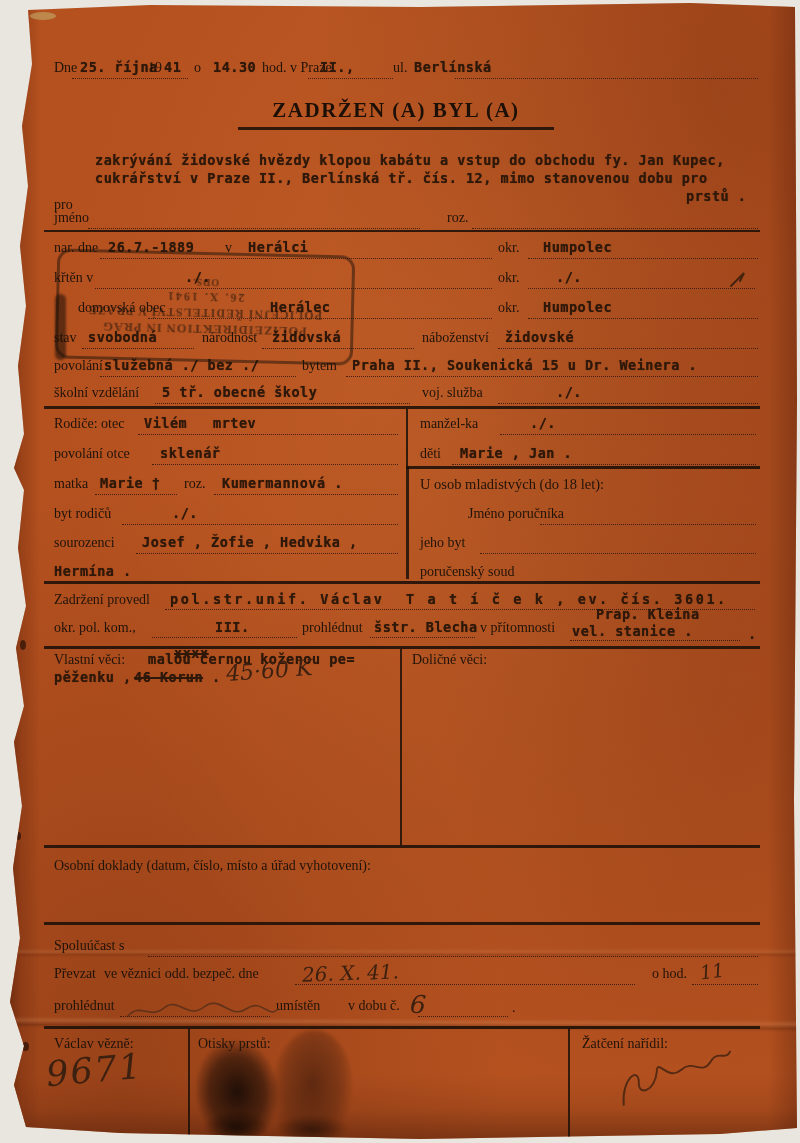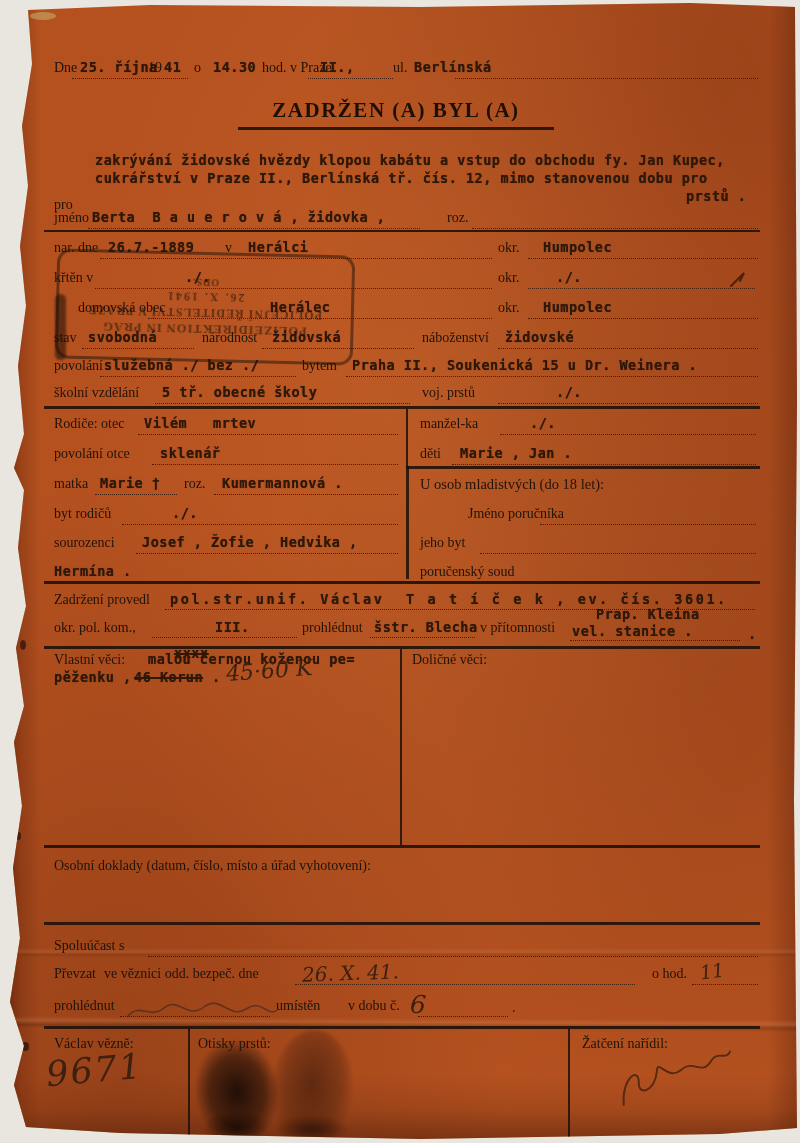--- a/index.html
+++ b/index.html
@@ -77,21 +77,20 @@
 
   <div class="title" style="left:240px;top:98px;width:312px;">ZADRŽEN (A) BYL (A)</div>
   <div class="rule" style="left:238px;top:127px;width:316px;height:3px;"></div>
 
   <span class="p" style="left:54px;top:155px;margin-top:42px;">pro</span>
   <span class="t" style="left:95px;top:152px;">zakrývání židovské hvězdy klopou kabátu a vstup do obchodu fy. Jan Kupec,</span>
   <span class="t" style="left:95px;top:170px;">cukrářství v Praze II., Berlínská tř. čís. 12, mimo stanovenou dobu pro</span>
   <span class="t" style="left:686px;top:188px;">prstů .</span>
 
   <span class="p" style="left:54px;top:210px;">jméno</span>
-  <span class="t" style="left:92px;top:209px;">Berta  B a u e r o v á , židovka ,</span>
   <span class="p" style="left:447px;top:210px;">roz.</span>
   <div class="dl" style="left:88px;top:227px;width:332px;"></div>
   <div class="dl" style="left:472px;top:227px;width:286px;"></div>
   <div class="rule" style="left:44px;top:230px;width:716px;height:2px;"></div>
 
   <span class="p" style="left:54px;top:240px;">nar. dne</span>
   <span class="t" style="left:108px;top:239px;">26.7.-1889</span>
   <span class="p" style="left:225px;top:240px;">v</span>
   <span class="t" style="left:248px;top:239px;">Herálci</span>
   <span class="p" style="left:498px;top:240px;">okr.</span>
@@ -128,21 +127,21 @@
 
   <span class="p" style="left:54px;top:358px;">povolání</span>
   <span class="t" style="left:104px;top:357px;">služebná ./ bez ./</span>
   <span class="p" style="left:302px;top:358px;">bytem</span>
   <span class="t" style="left:352px;top:357px;">Praha II., Soukenická 15 u Dr. Weinera .</span>
   <div class="dl" style="left:100px;top:375px;width:196px;"></div>
   <div class="dl" style="left:346px;top:375px;width:412px;"></div>
 
   <span class="p" style="left:54px;top:385px;">školní vzdělání</span>
   <span class="t" style="left:162px;top:384px;">5 tř. obecné školy</span>
-  <span class="p" style="left:422px;top:385px;">voj. prstů</span>
+  <span class="p" style="left:422px;top:385px;">voj. služba</span>
   <span class="t" style="left:556px;top:384px;">./.</span>
   <div class="dl" style="left:155px;top:402px;width:255px;"></div>
   <div class="dl" style="left:498px;top:402px;width:260px;"></div>
   <div class="rule" style="left:44px;top:406px;width:716px;height:3px;"></div>
 
   <div class="vl" style="left:406px;top:409px;width:1.5px;height:57px;"></div>
   <div class="rule" style="left:406px;top:466px;width:354px;height:3px;"></div>
   <div class="vl" style="left:406px;top:466px;width:3px;height:113px;"></div>
 
   <span class="p" style="left:54px;top:416px;">Rodiče: otec</span>

